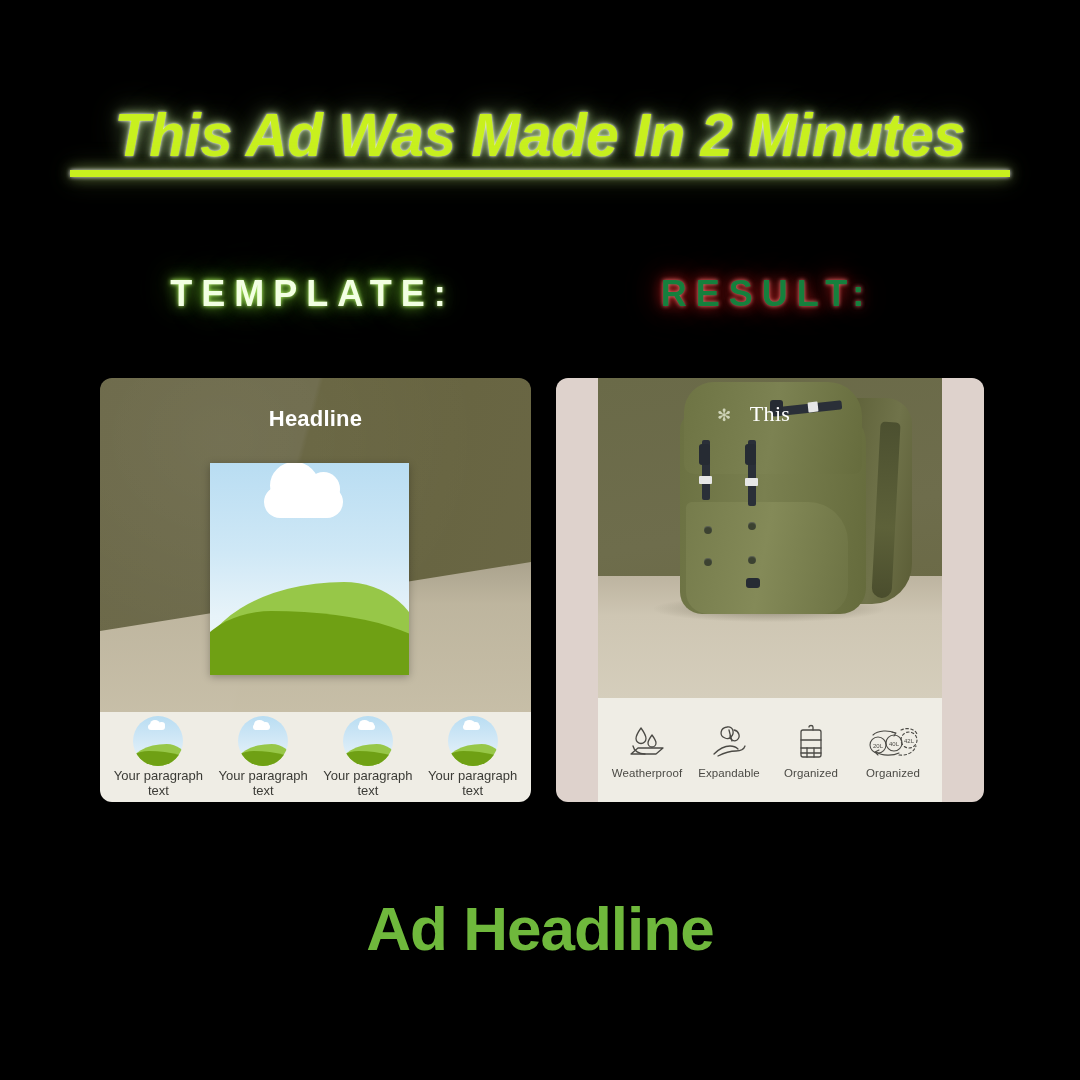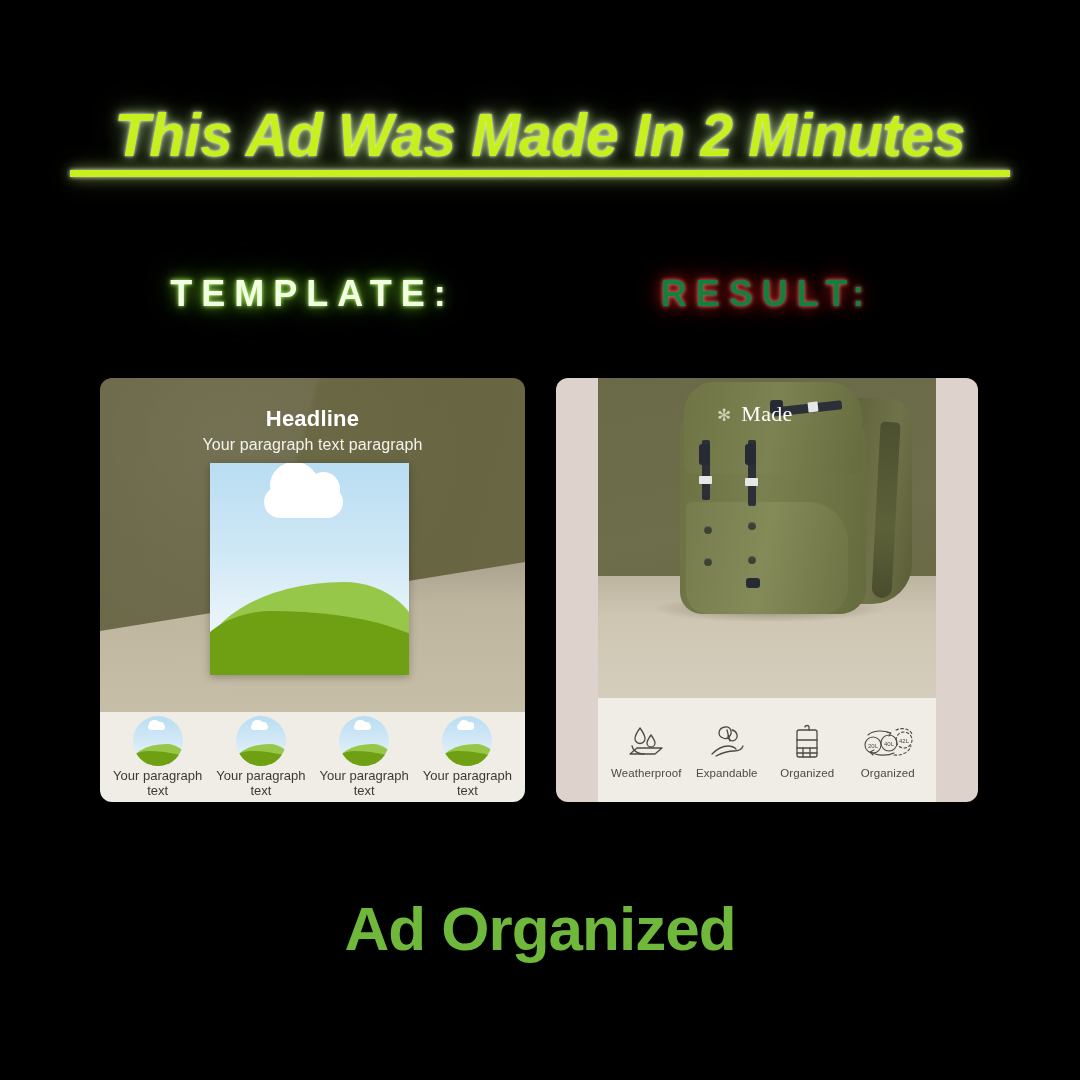--- a/index.html
+++ b/index.html
@@ -88,20 +88,21 @@
       0 0 50px rgba(180,10,10,0.35);
   }
 
   
   .card {
     position: absolute;
     top: 378px;
     height: 424px;
     border-radius: 12px;
     overflow: hidden;
+    padding-left: 6px;
   }
   #card-template { left: 100px;  width: 425px; }
   #card-result   { left: 556px;  width: 422px; background: #ded2cc; }
 
   
   #tpl-photo {
     position: absolute;
     inset: 0 0 90px 0;
     background:
       radial-gradient(ellipse at 28% 18%, rgba(255,255,255,0.05), rgba(0,0,0,0) 60%),
@@ -371,21 +372,20 @@
 
 <div class="col-caption" id="caption-template">TEMPLATE:</div>
 <div class="col-caption" id="caption-result">RESULT:</div>
 
 <div class="card" id="card-template">
 
   <div id="tpl-photo">
     <div id="tpl-photo-floor"></div>
 
     <div id="tpl-headline">Headline</div>
-    <div id="tpl-subheadline">Your paragraph text paragraph</div>
 
     <div id="tpl-placeholder">
       <div class="ph-hill-back"></div>
       <div class="ph-hill-front"></div>
       <div class="ph-cloud"></div>
     </div>
   </div>
 
   <div id="tpl-footer">
     <div class="tpl-feature">
@@ -452,21 +452,21 @@
         <div class="bp-keeper" style="left:65px; top:96px; width:13px; height:8px;"></div>
 
         <div class="bp-stud" style="left:24px; top:144px;"></div>
         <div class="bp-stud" style="left:68px; top:140px;"></div>
         <div class="bp-stud" style="left:24px; top:176px;"></div>
         <div class="bp-stud" style="left:68px; top:174px;"></div>
         <div class="bp-buckle" style="left:66px; top:196px; width:14px; height:10px;"></div>
       </div>
 
       <div id="res-header">
-        <div id="res-title">Made</div>
+        <div id="res-title">This</div>
       </div>
     </div>
 
     <div id="res-footer">
 
       <div class="res-feature">
         <div class="res-feature-icon">
           <svg width="42" height="36" viewBox="0 0 42 36" fill="none" stroke="#4b4a45" stroke-width="1.3" stroke-linecap="round" stroke-linejoin="round">
             <path d="M15 4 C15 4 10 11 10 14.5 A5 5 0 0 0 20 14.5 C20 11 15 4 15 4 Z"></path>
             <path d="M26 11 C26 11 22 16.5 22 19 A4 4 0 0 0 30 19 C30 16.5 26 11 26 11 Z"></path>
@@ -522,13 +522,13 @@
             <path d="M34 32 C42 33 49 29 51 23" stroke-dasharray="2.5 2.5"></path>
           </svg>
         </div>
         <div class="res-feature-label">Organized</div>
       </div>
 
     </div>
   </div>
 </div>
 
-<div id="brand">Ad Organized</div>
+<div id="brand">Ad Headline</div>
 
 </body></html>

